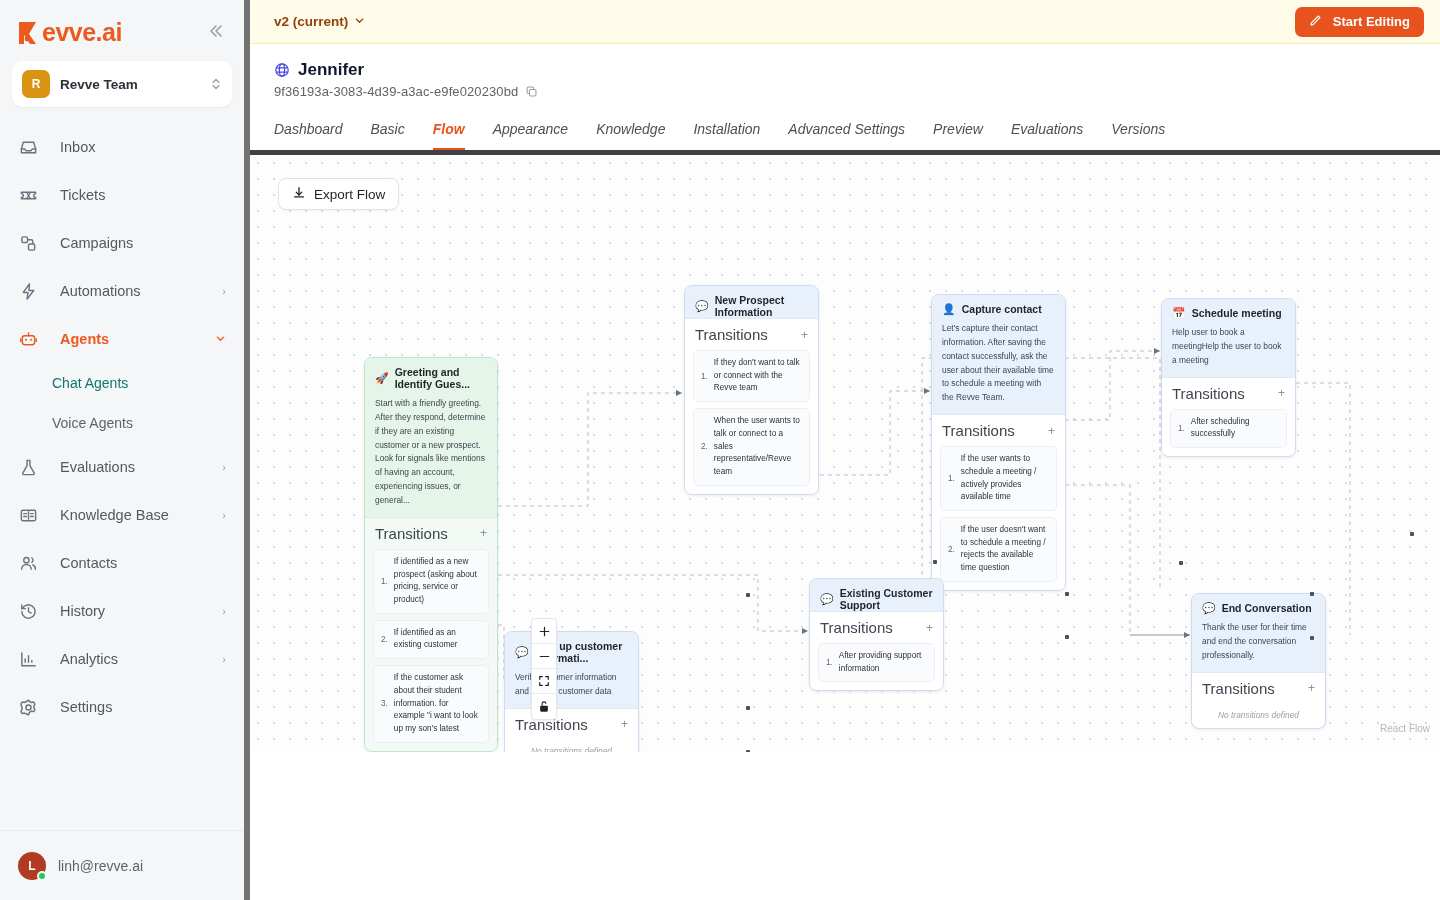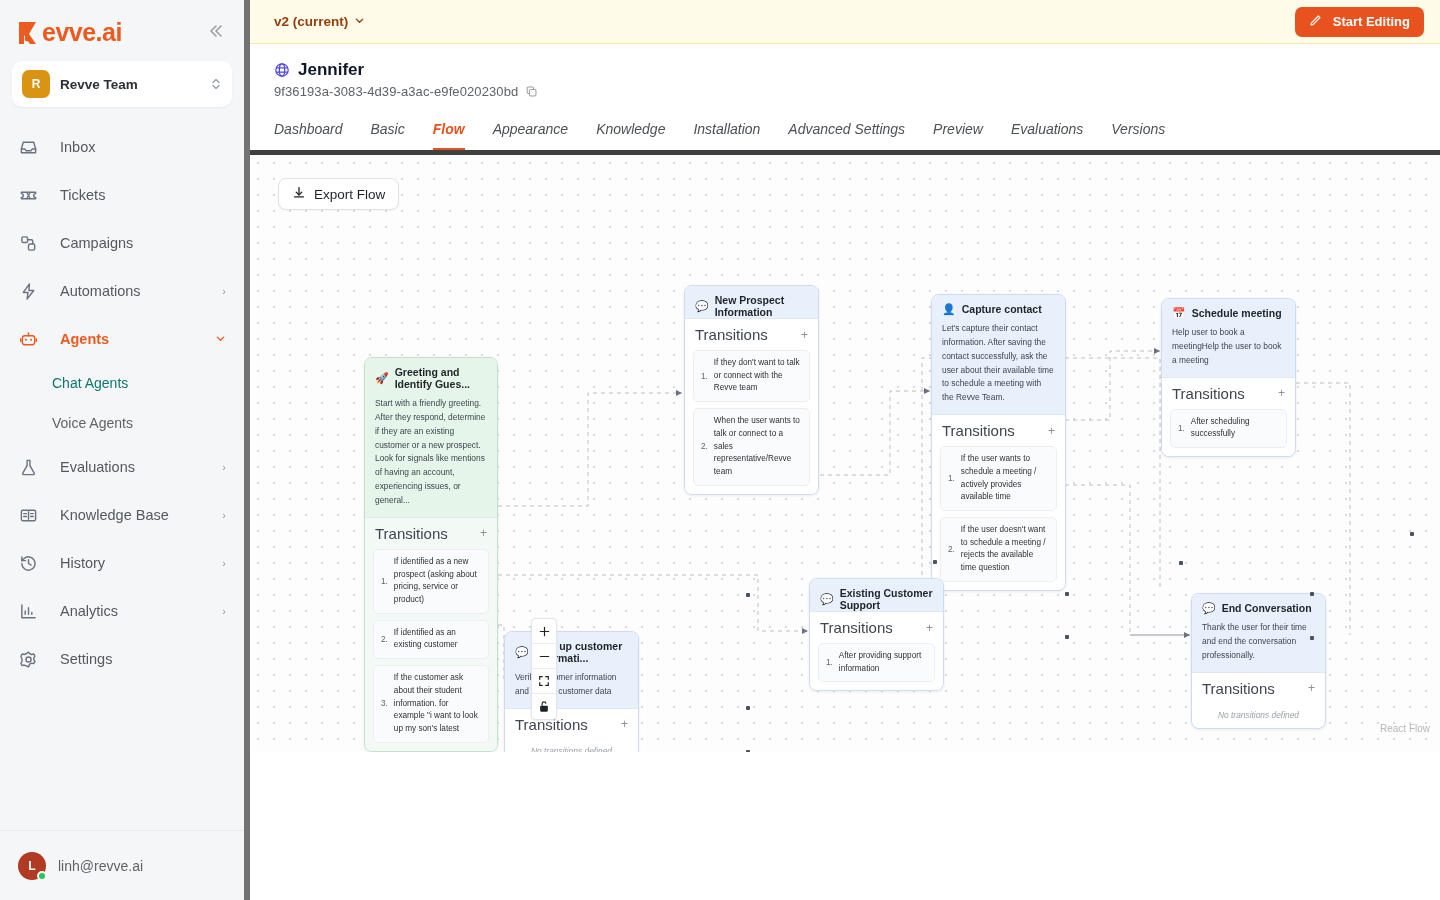--- a/index.html
+++ b/index.html
@@ -299,20 +299,30 @@
           <svg width="19" height="19" viewBox="0 0 20 20" fill="none" stroke="currentColor" stroke-width="1.5" stroke-linejoin="round">
             <rect x="2.5" y="4.5" width="15" height="11" rx="1.5"></rect>
             <path d="M10 5.5 L10 14.5"></path>
               <path d="M5 8 L7.8 8 M5 11 L7.8 11 M12.2 8 L15 8 M12.2 11 L15 11" stroke-linecap="round"></path>
           </svg>
         </span>
         <span class="lbl">Knowledge Base</span>
         <span class="arrow">›</span>
       </div>
 
+      <div class="nav-item">
+        <span class="ic">
+          <svg width="19" height="19" viewBox="0 0 20 20" fill="none" stroke="currentColor" stroke-width="1.5" stroke-linecap="round" stroke-linejoin="round">
+            <circle cx="7.8" cy="6.5" r="2.8"></circle>
+            <path d="M2.8 16 a5 5 0 0 1 10 0"></path>
+            <path d="M13.5 4.2 a2.8 2.8 0 0 1 0 4.6 M14.5 11.5 a5 5 0 0 1 2.8 4.5"></path>
+          </svg>
+        </span>
+        <span class="lbl">Contacts</span>
+      </div>
 
       <div class="nav-item">
         <span class="ic">
           <svg width="19" height="19" viewBox="0 0 20 20" fill="none" stroke="currentColor" stroke-width="1.5" stroke-linecap="round" stroke-linejoin="round">
             <path d="M3 10 a7 7 0 1 0 2.2 -5.1 L3 7"></path>
             <polyline points="3,3.2 3,7 6.8,7"></polyline>
             <polyline points="10,6 10,10 12.8,11.6"></polyline>
           </svg>
         </span>
         <span class="lbl">History</span>

